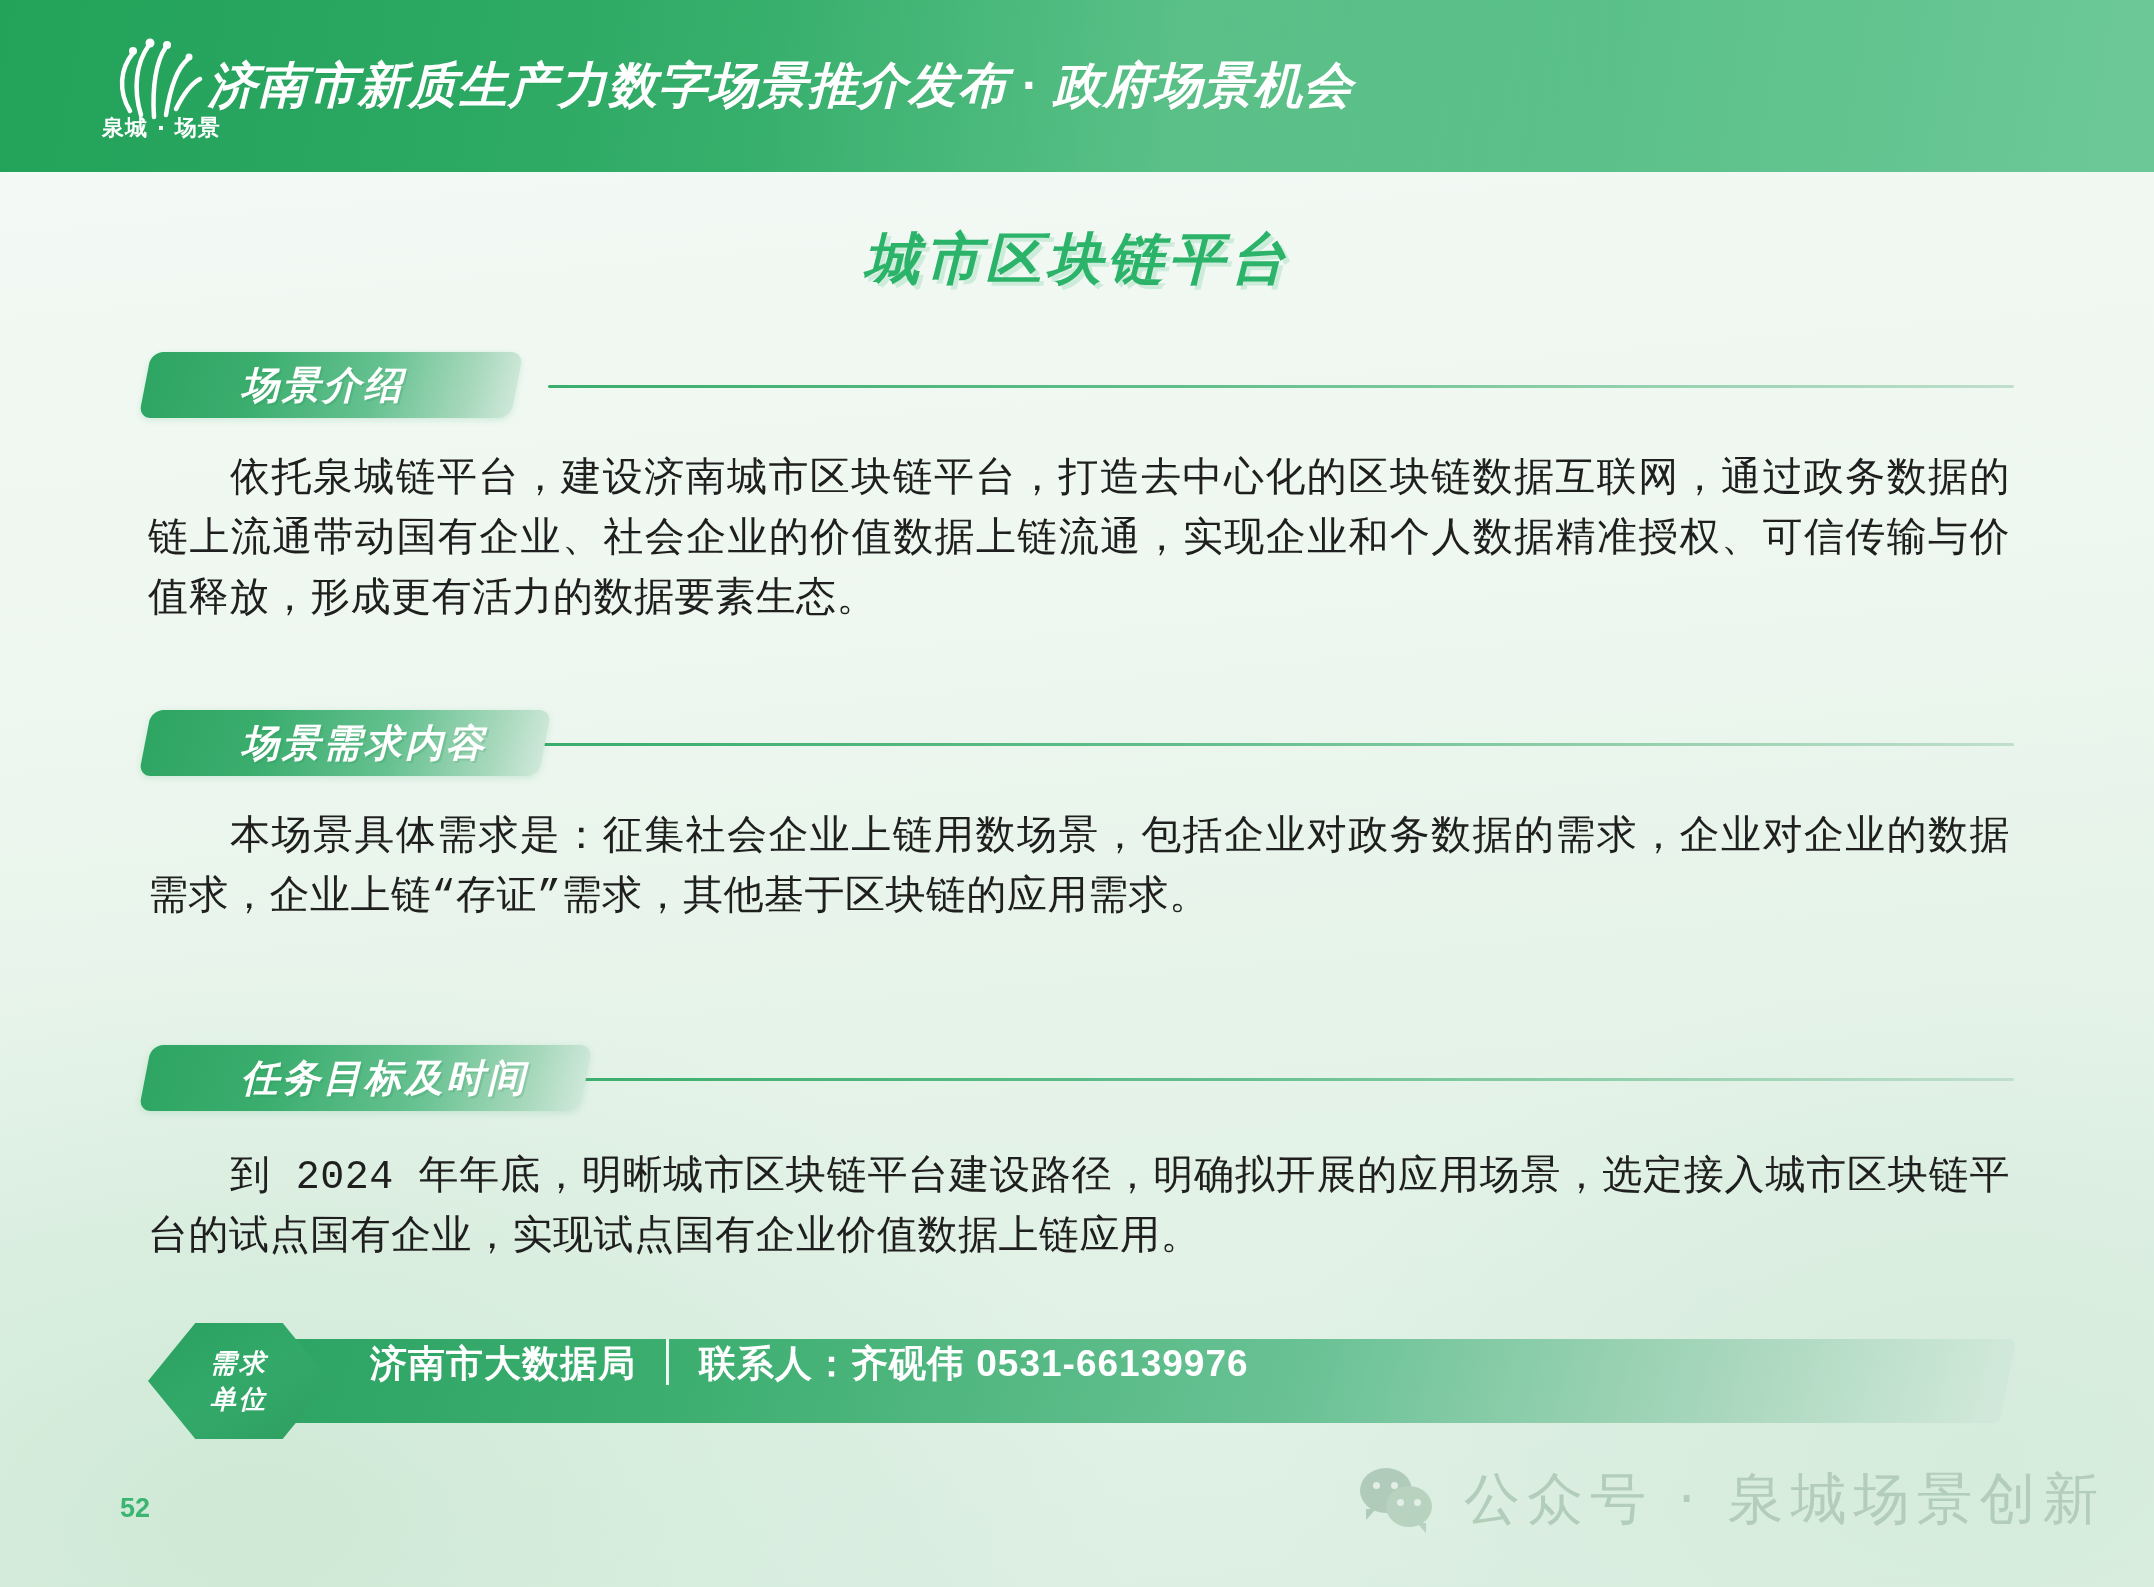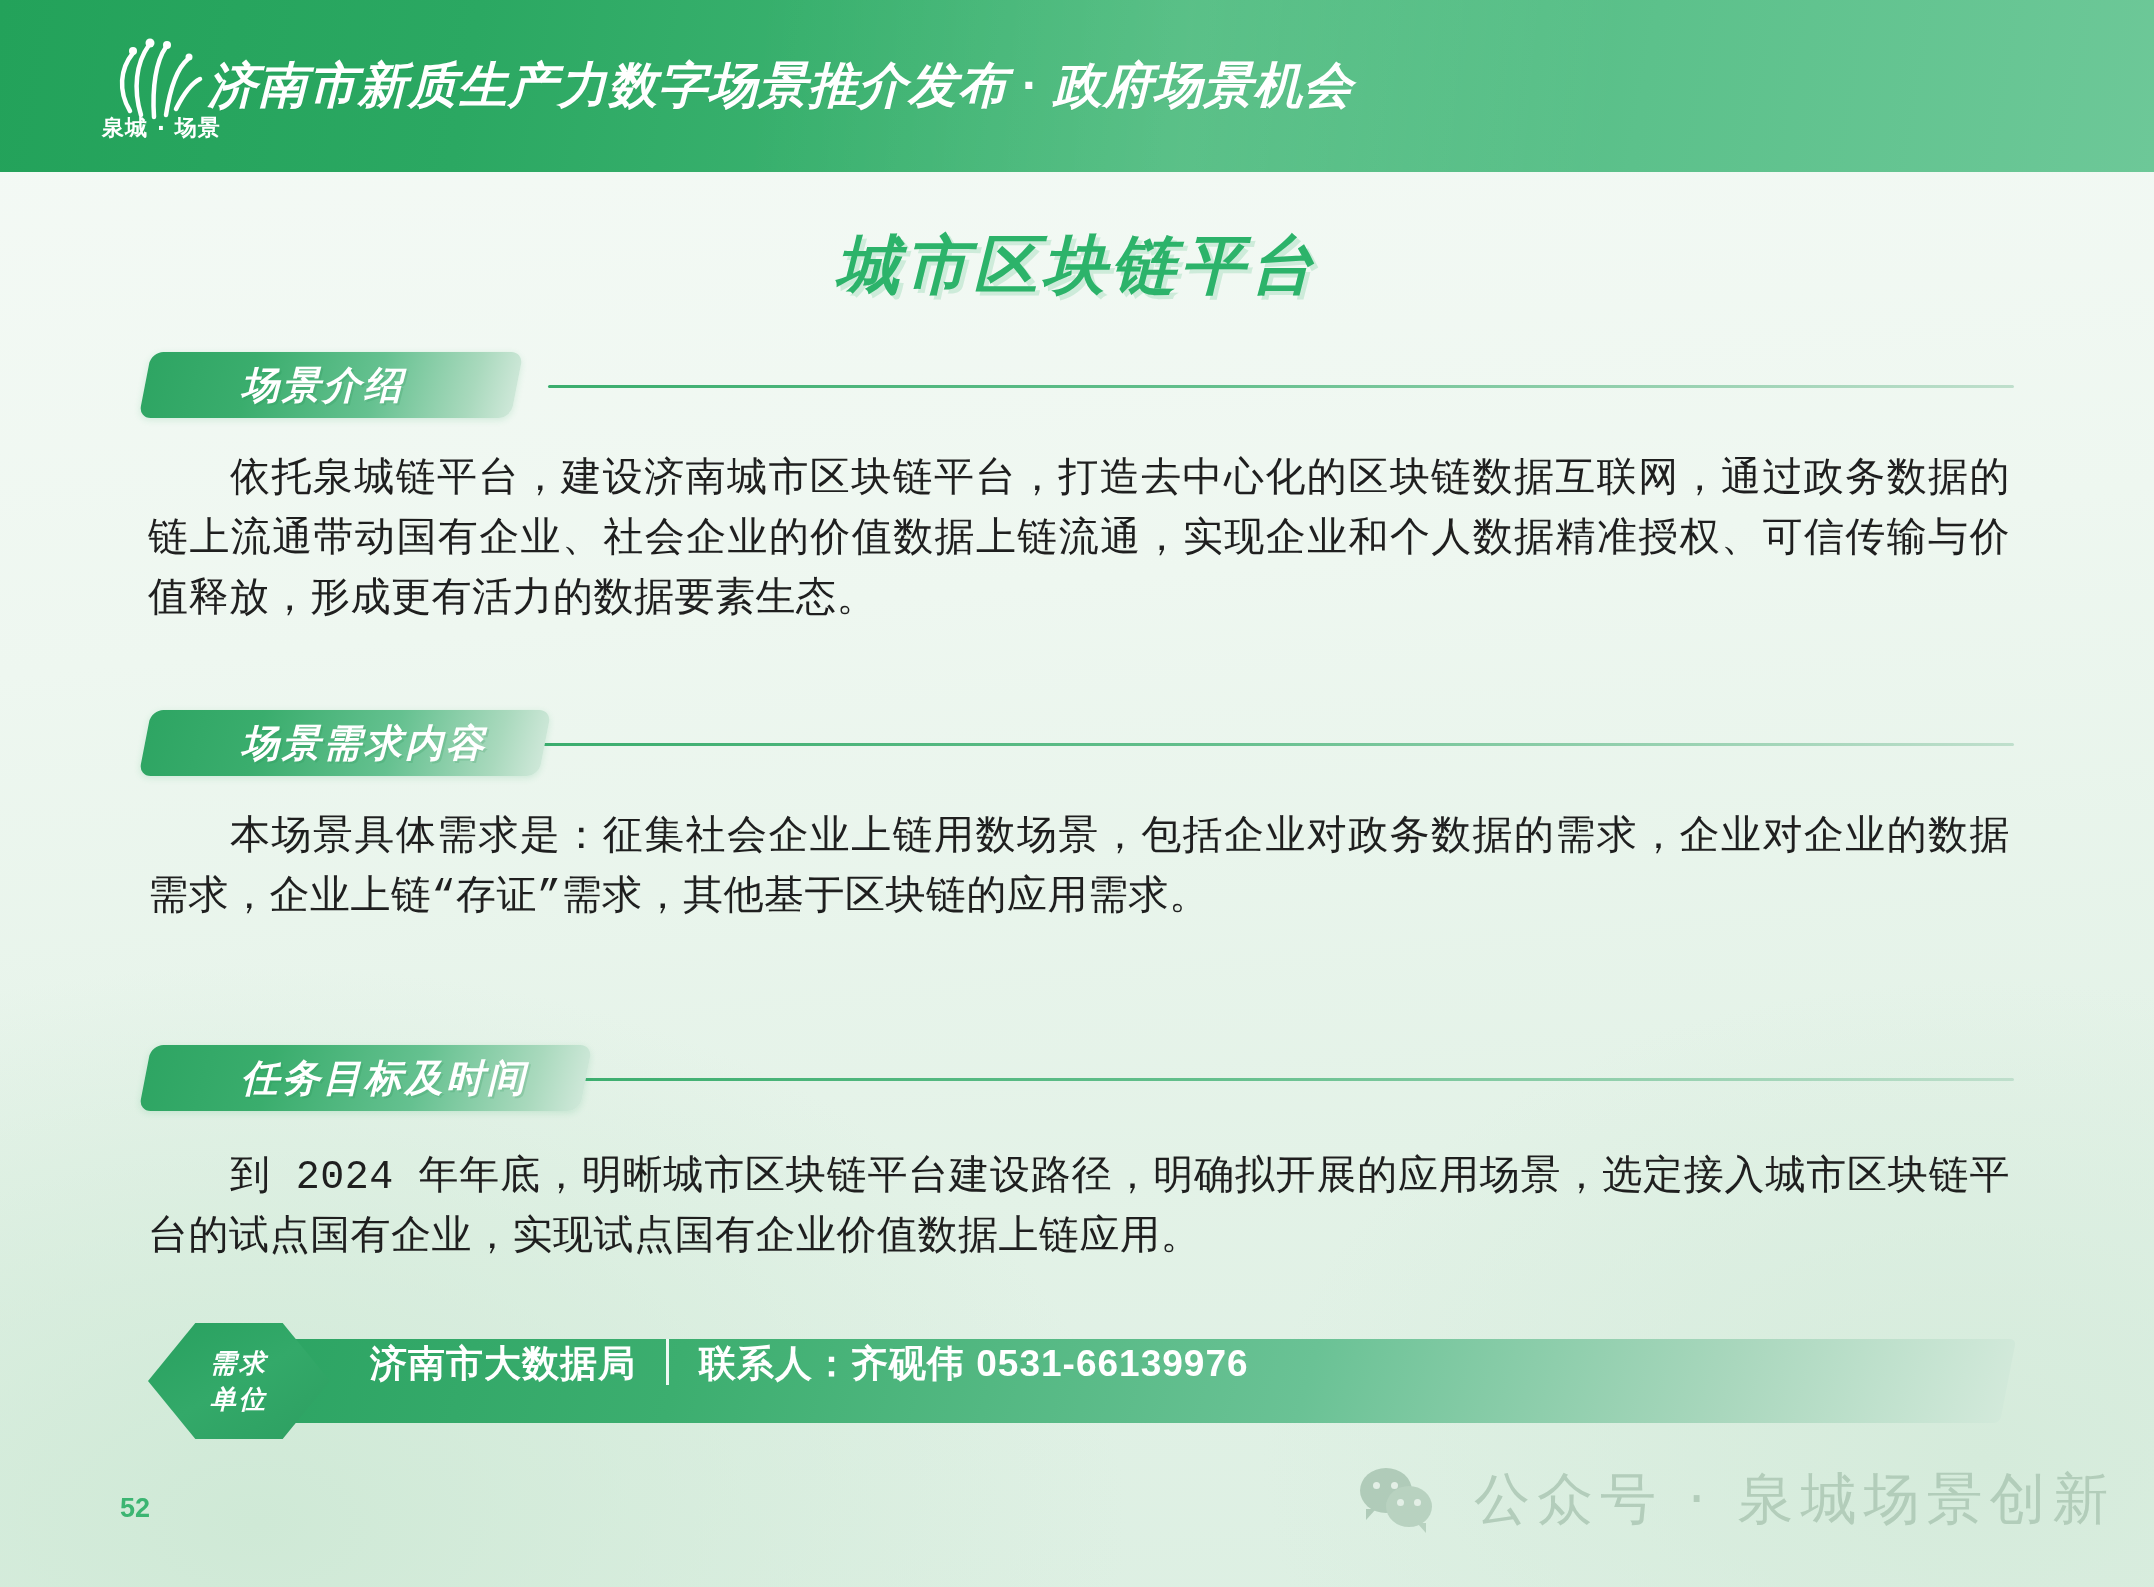--- a/index.html
+++ b/index.html
@@ -54,21 +54,21 @@
   .banner-title {
     color:#ffffff; font-size:49px; font-weight:bold; font-style:italic;
     letter-spacing:1px; white-space:nowrap;
     text-shadow:0 1px 0 rgba(0,0,0,.04);
   }
   .banner-dot { padding:0 14px; font-style:normal; }
 
   
   .main-title {
     position:absolute; left:0; top:222px; width:2154px; text-align:center;
-    font-size:64px; font-weight:bold; font-style:italic; letter-spacing:5px;
+    font-size:56px; font-weight:bold; font-style:italic; letter-spacing:5px;
     color:#2cb36a;
     text-shadow:4px 4px 0 rgba(44,179,106,.18);
   }
 
   
   .section { position:absolute; left:0; width:2154px; }
   .ribbon-row { position:relative; height:78px; }
   .ribbon {
     position:absolute; left:145px; top:0;
     height:66px; min-width:372px; padding:0 58px 0 96px;
@@ -136,21 +136,21 @@
 
   
   .pageno {
     position:absolute; left:120px; top:1493px;
     color:#3cb572; font-size:27px; font-weight:bold;
   }
 
   
   .watermark {
     position:absolute; left:1360px; top:1462px;
-    display:flex; align-items:center; gap:36px;
+    display:flex; align-items:center; gap:26px;
     color:#b5cfbd; opacity:.92;
   }
   .wm-text {
     font-size:56px; letter-spacing:7px; color:#b0cbb8; white-space:nowrap;
     font-family:"DejaVu Sans","Liberation Sans",sans-serif;
   }
   .wm-icon { width:78px; height:64px; position:relative; flex:none; }
   .wm-icon .b1 {
     position:absolute; left:0; top:0; width:52px; height:45px;
     background:#adc9b6; border-radius:50%;

